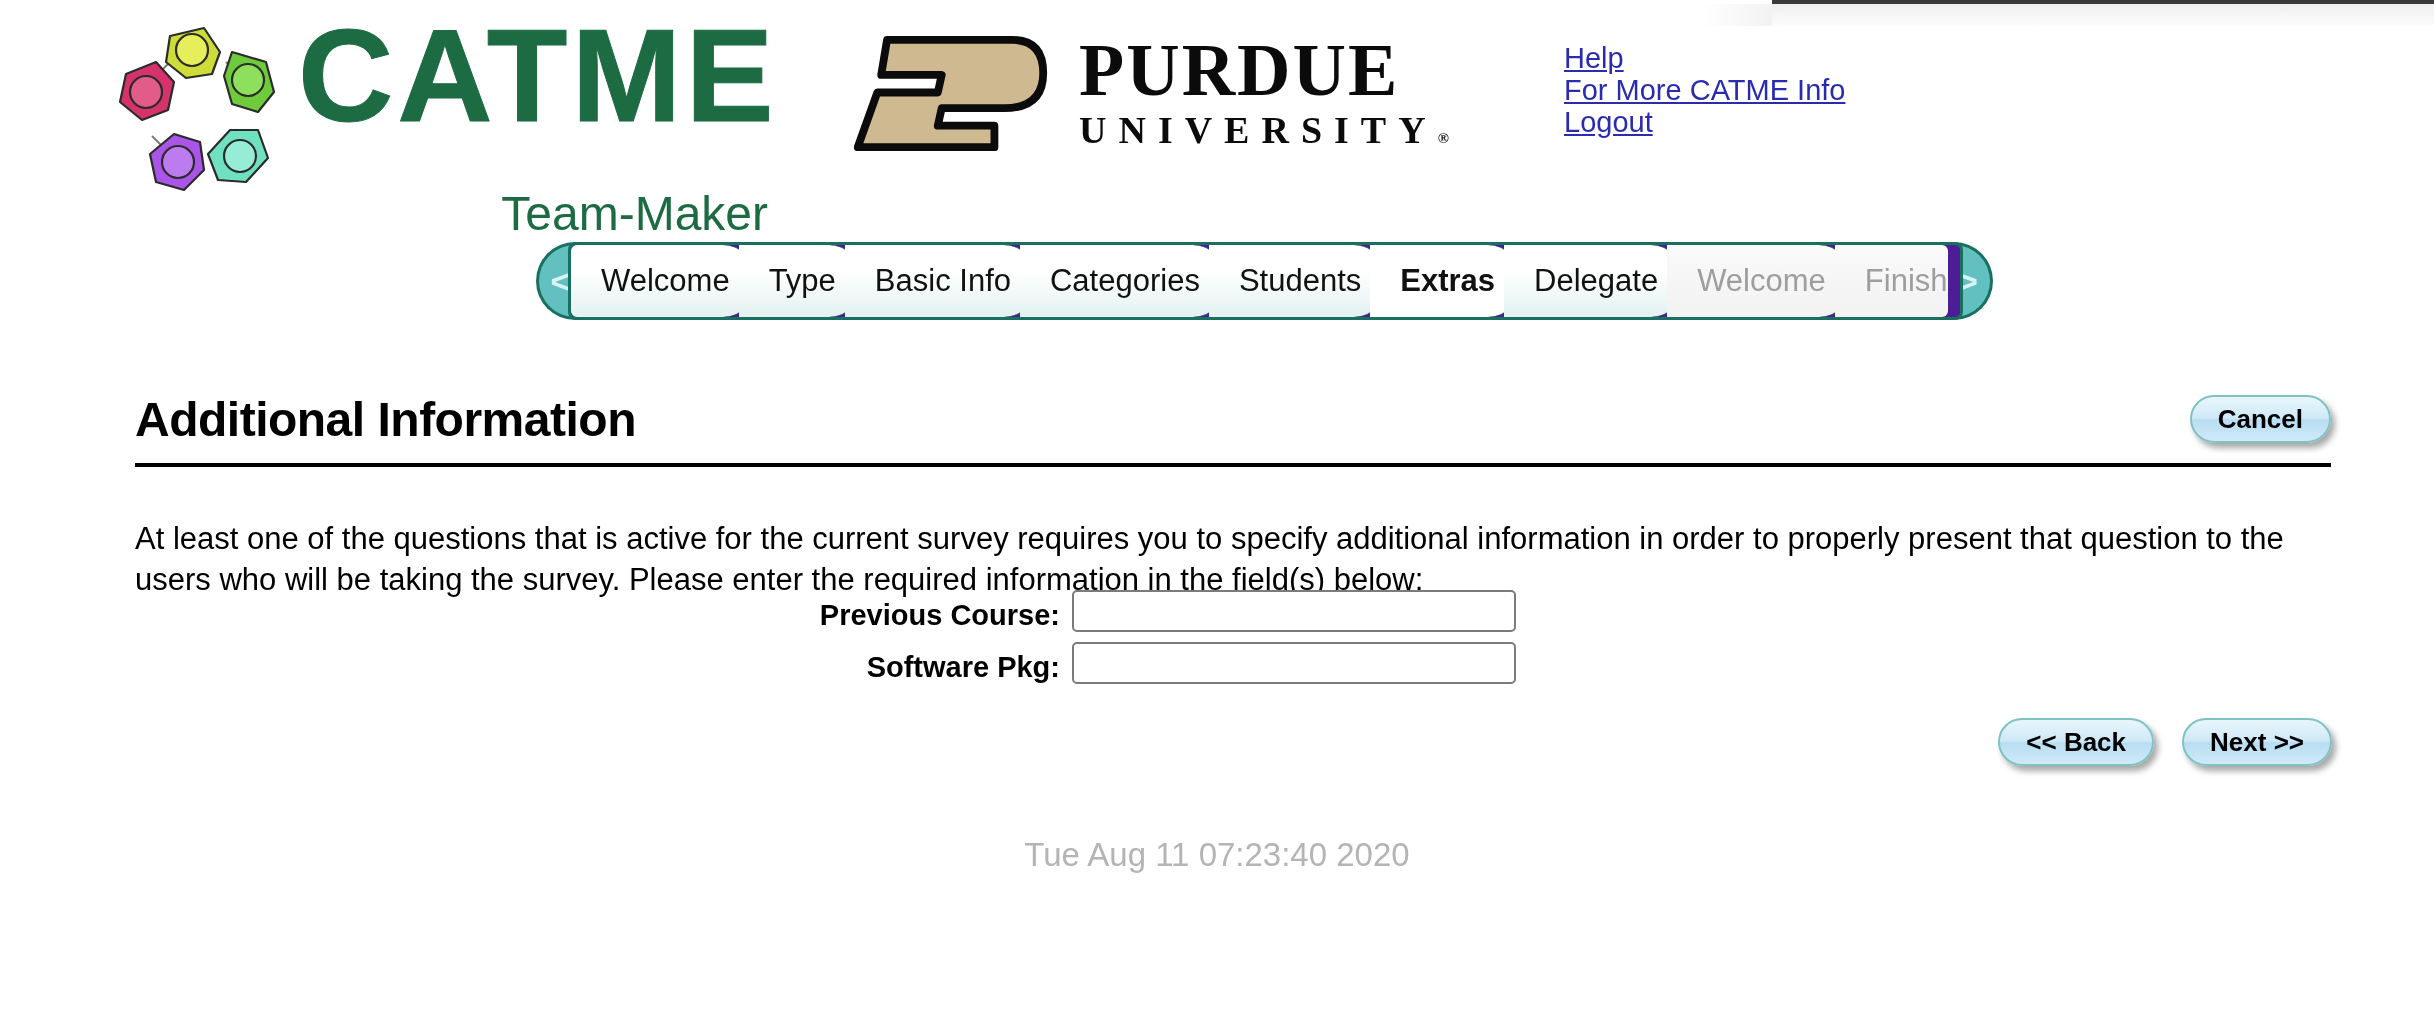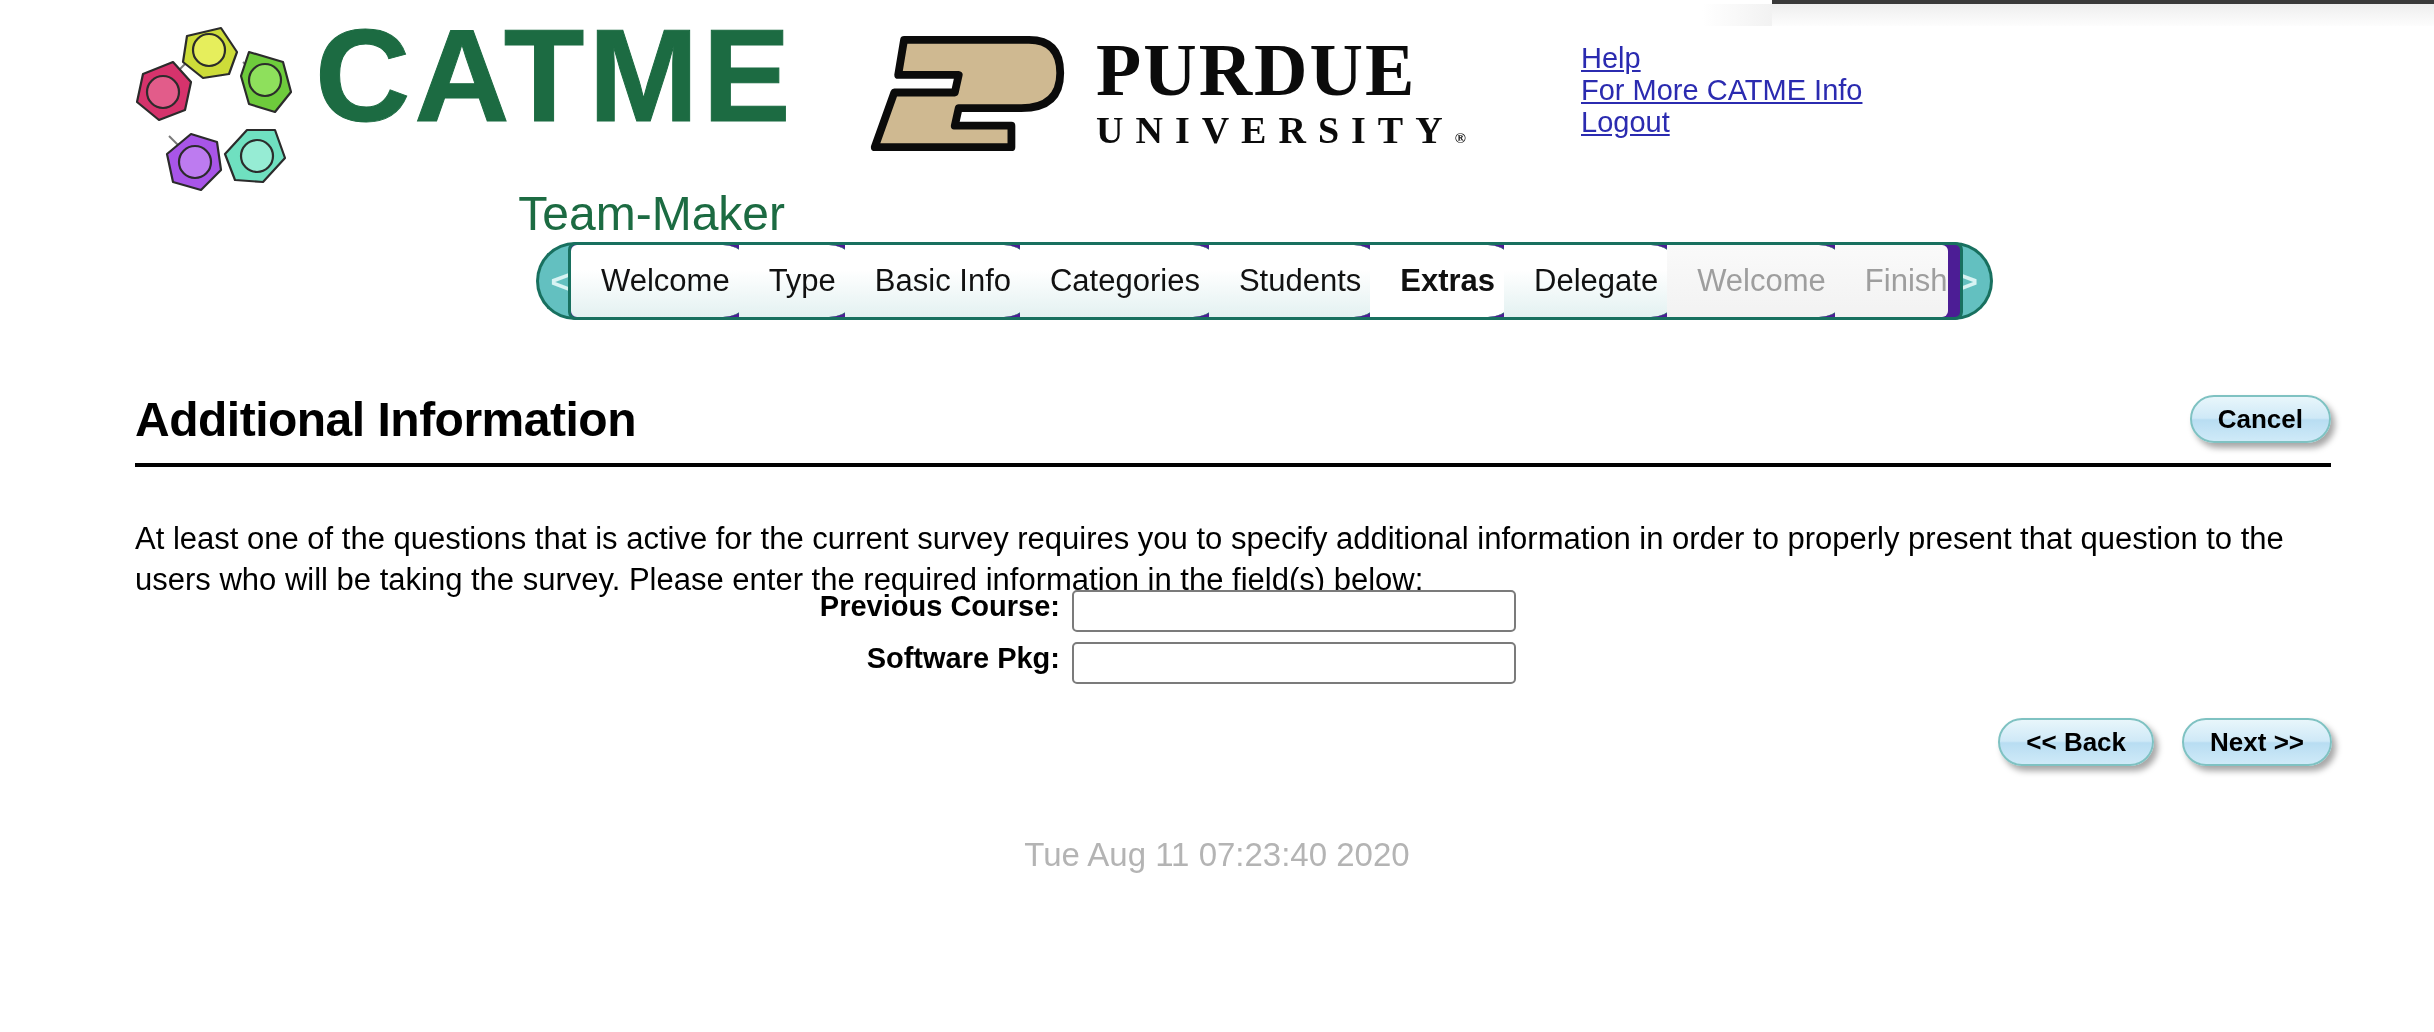--- a/index.html
+++ b/index.html
@@ -35,21 +35,21 @@
     top: 0;
     width: 70px;
     height: 100%;
     background: linear-gradient(to right, rgba(255,255,255,0) 0%, #f2f2f2 100%);
   }
 
   
   #header {
     position: absolute;
     top: 0;
-    left: 17px;
+    left: 0;
     width: 1948px;
     height: 215px;
   }
 
   
   #catme-logo {
     position: absolute;
     left: 108px;
     top: 18px;
     width: 180px;
@@ -284,21 +284,21 @@
 
   
   #form-area {
     position: absolute;
     top: 590px;
     left: 0;
     width: 2434px;
   }
   .form-row {
     display: flex;
-    align-items: flex-start;
+    align-items: flex-end;
     justify-content: flex-start;
     margin-bottom: 10px;
   }
   .form-label {
     width: 1072px;
     text-align: right;
     padding-right: 12px;
     font-family: "Liberation Sans", sans-serif;
     font-weight: bold;
     font-size: 29px;

